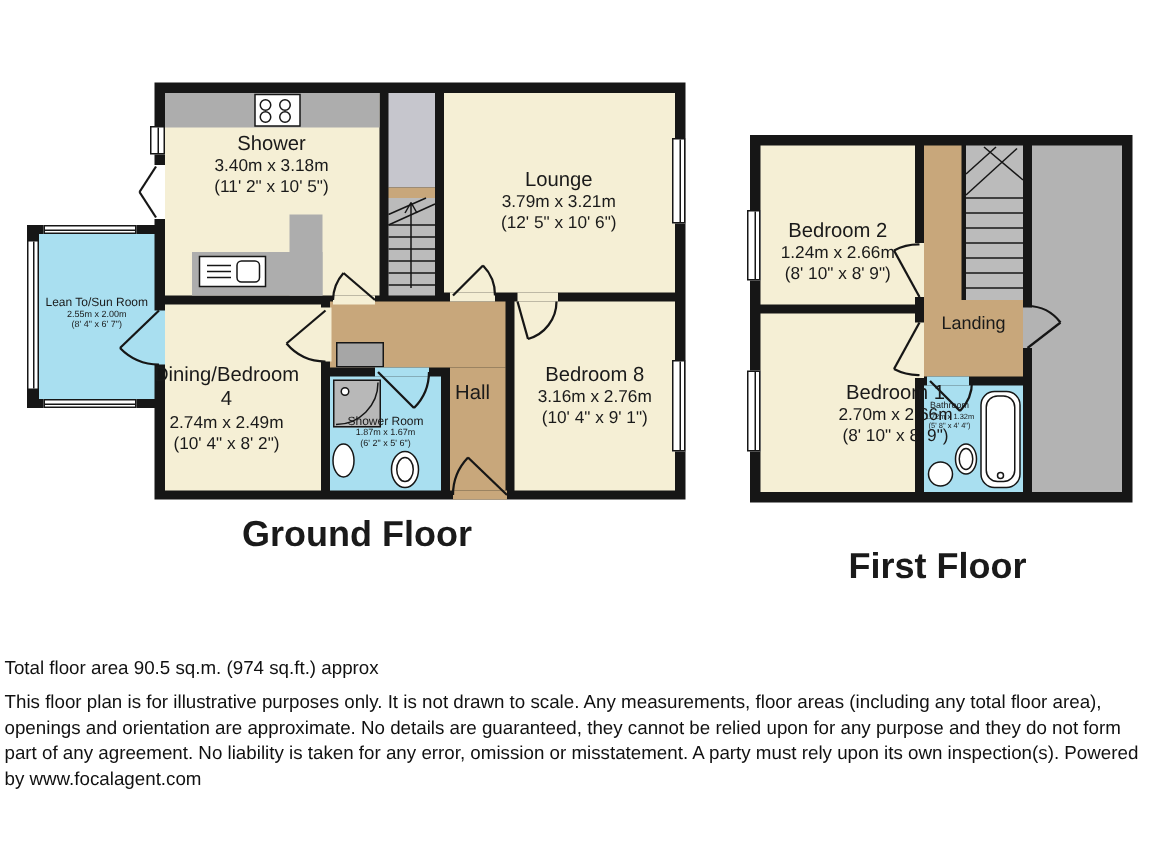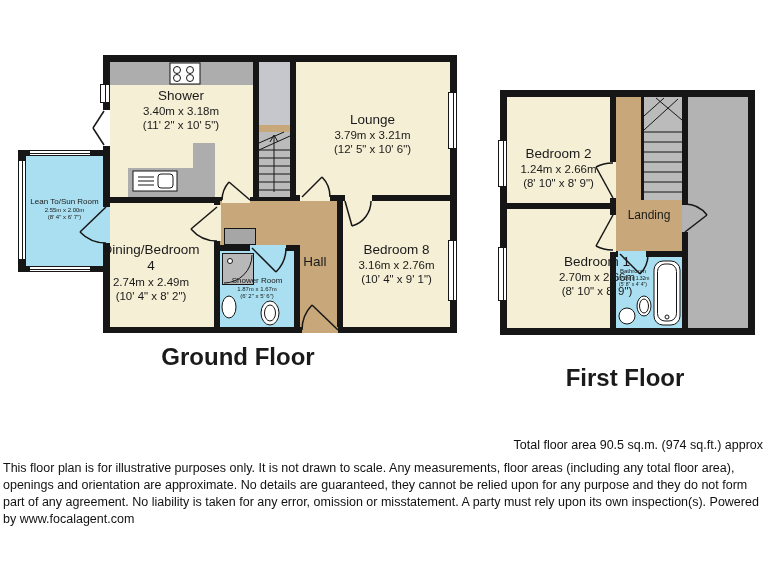--- a/index.html
+++ b/index.html
@@ -240,16 +240,16 @@
   </div>
   <div class="rlabel" style="left:614px;top:268px;width:38px;">
     <span class="n3">Bathroom</span>
     <span class="d3">1.72m x 1.32m</span>
     <span class="d3">(5' 8" x 4' 4")</span>
   </div>
 
   <div class="floortitle" style="left:103px;top:343px;width:270px;">Ground Floor</div>
   <div class="floortitle" style="left:500px;top:343px;width:250px;margin-top:21px;">First Floor</div>
 
-  <div class="footer" style="top:437px;width:760px;text-align:right;">Total floor area 90.5 sq.m. (974 sq.ft.) approx</div>
+  <div class="footer" style="top:437px;width:760px;">Total floor area 90.5 sq.m. (974 sq.ft.) approx</div>
   <div class="footer" style="top:460px;width:764px;">This floor plan is for illustrative purposes only. It is not drawn to scale. Any measurements, floor areas (including any total floor area), openings and orientation are approximate. No details are guaranteed, they cannot be relied upon for any purpose and they do not form part of any agreement. No liability is taken for any error, omission or misstatement. A party must rely upon its own inspection(s). Powered by www.focalagent.com</div>
 
 </div>
 
 </body></html>

